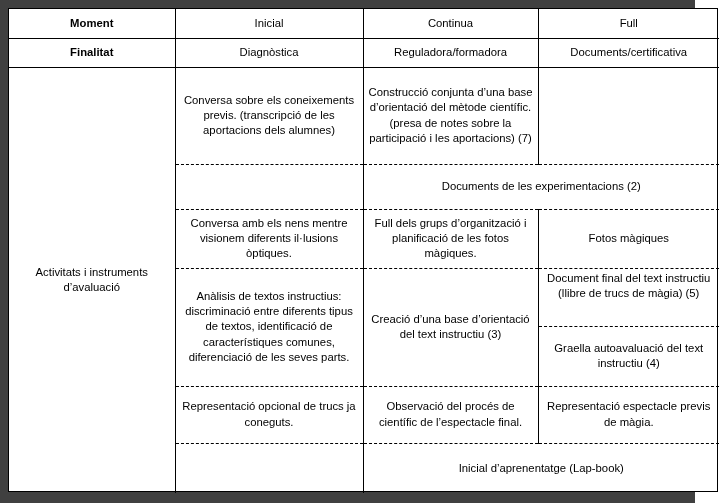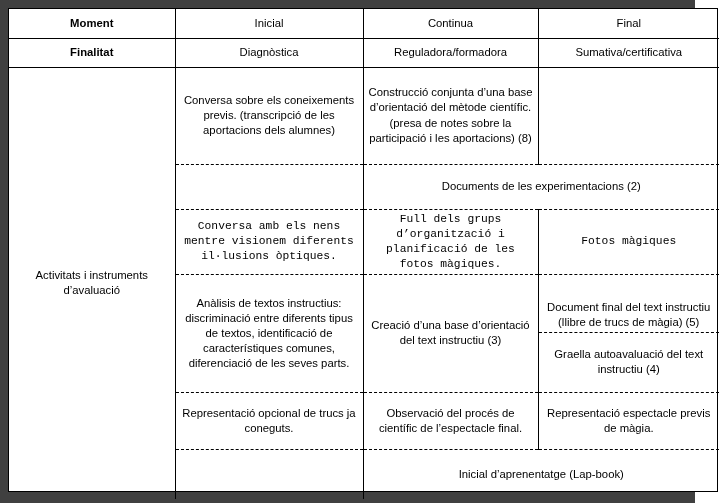--- a/index.html
+++ b/index.html
@@ -93,57 +93,57 @@
         <col class="c-inicial">
         <col class="c-continua">
         <col class="c-final">
       </colgroup>
       <tbody>
 
         <tr class="hdr-row" style="height:29px;">
           <td class="hdr-label v-solid-r h-solid-b">Moment</td>
           <td class="v-solid-r h-solid-b">Inicial</td>
           <td class="v-solid-r h-solid-b">Continua</td>
-          <td class="h-solid-b">Final</td>
+          <td class="h-solid-b">Full</td>
         </tr>
 
         <tr class="hdr-row" style="height:29px;">
           <td class="hdr-label v-solid-r h-solid-b">Finalitat</td>
           <td class="v-solid-r h-solid-b">Diagnòstica</td>
           <td class="v-solid-r h-solid-b">Reguladora/formadora</td>
-          <td class="h-solid-b">Sumativa/certificativa</td>
+          <td class="h-solid-b">Documents/certificativa</td>
         </tr>
 
         <tr style="height:97px;">
           <td class="label-cell v-solid-r" rowspan="6">Activitats i instruments d’avaluació</td>
           <td class="v-solid-r h-dash-b">Conversa sobre els coneixements previs. (transcripció de les aportacions dels alumnes)</td>
           <td class="v-solid-r h-dash-b">
-            <span>Construcció conjunta d’una </span><b>base d’orientació</b><span> del mètode científic. (presa de notes sobre la participació i les aportacions) (8)</span>
+            <span>Construcció conjunta d’una </span><b>base d’orientació</b><span> del mètode científic. (presa de notes sobre la participació i les aportacions) (7)</span>
           </td>
           <td class="h-dash-b"></td>
         </tr>
 
         <tr style="height:45px;">
           <td class="v-solid-r h-dash-b"></td>
           <td class="h-dash-b" colspan="2">Documents de les experimentacions (2)</td>
         </tr>
 
-        <tr style="height:59px;font-family:Liberation Mono, monospace;">
+        <tr style="height:59px;">
           <td class="v-solid-r h-dash-b">Conversa amb els nens mentre visionem diferents il·lusions òptiques.</td>
           <td class="v-solid-r h-dash-b">Full dels grups d’organització i planificació de les fotos màgiques.</td>
           <td class="h-dash-b">Fotos màgiques</td>
         </tr>
 
         <tr style="height:118px;">
           <td class="v-solid-r h-dash-b">Anàlisis de textos instructius: discriminació entre diferents tipus de textos, identificació de característiques comunes, diferenciació de les seves parts.</td>
           <td class="v-solid-r h-dash-b">
             <span>Creació d’una </span><b>base d’orientació</b><span> del text instructiu (3)</span>
           </td>
           <td class="h-dash-b" style="padding:0;">
-            <div style="height:50%;display:flex;align-items:flex-end;justify-content:center;padding:2px 2px;box-sizing:border-box;border-bottom:1.4px dashed #000;">
+            <div style="height:50%;display:flex;align-items:flex-start;justify-content:center;padding:2px 2px;box-sizing:border-box;border-bottom:1.4px dashed #000;">
               <span>Document final del text instructiu (llibre de trucs de màgia) (5)</span>
             </div>
             <div style="height:50%;display:flex;align-items:center;justify-content:flex-start;padding:2px 14px;box-sizing:border-box;">
               <span>Graella autoavaluació del text instructiu (4)</span>
             </div>
           </td>
         </tr>
 
         <tr style="height:57px;">
           <td class="v-solid-r h-dash-b">Representació opcional de trucs ja coneguts.</td>

